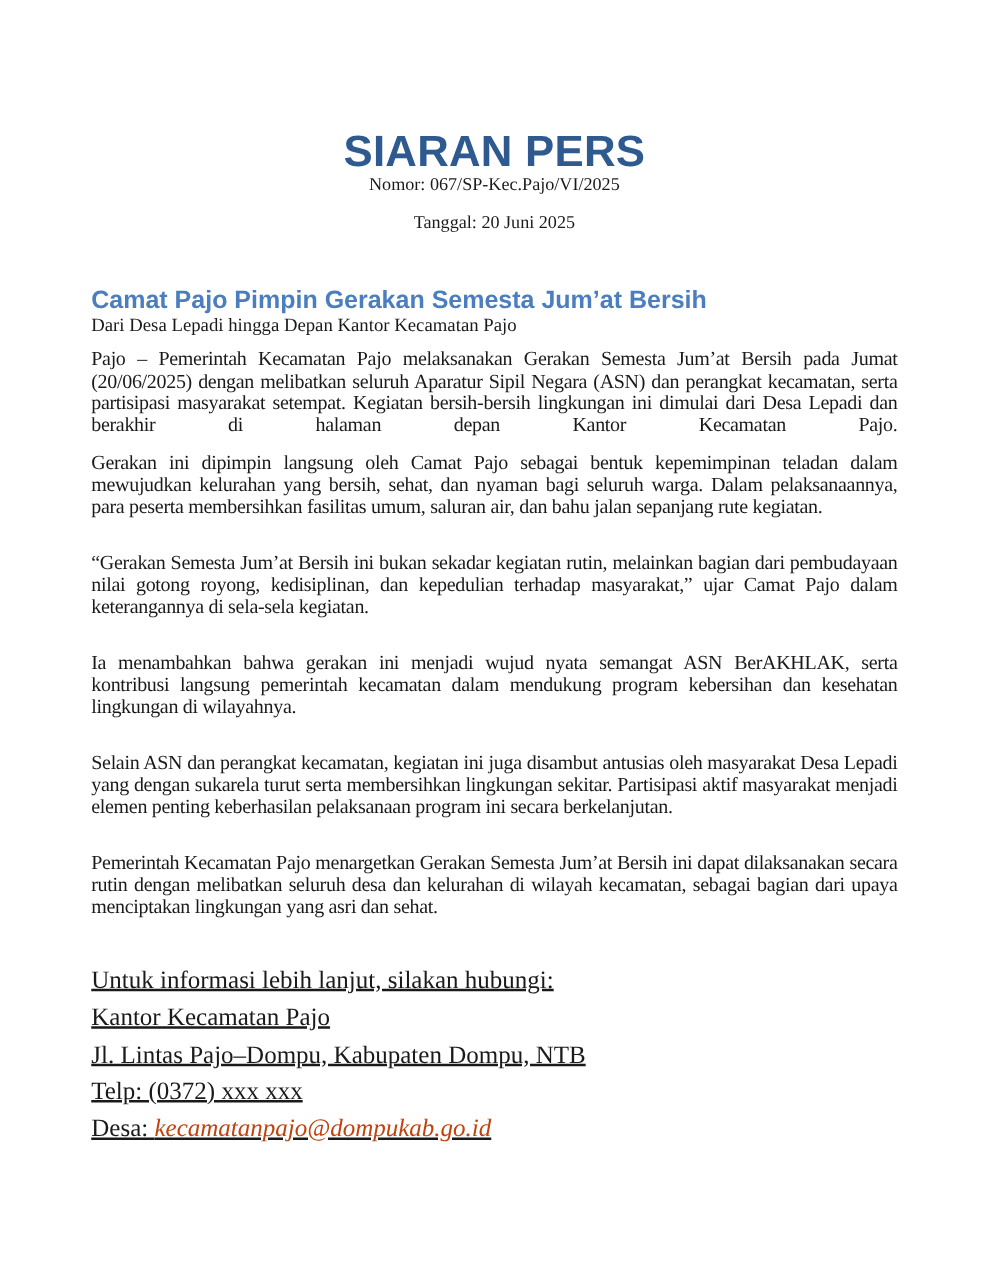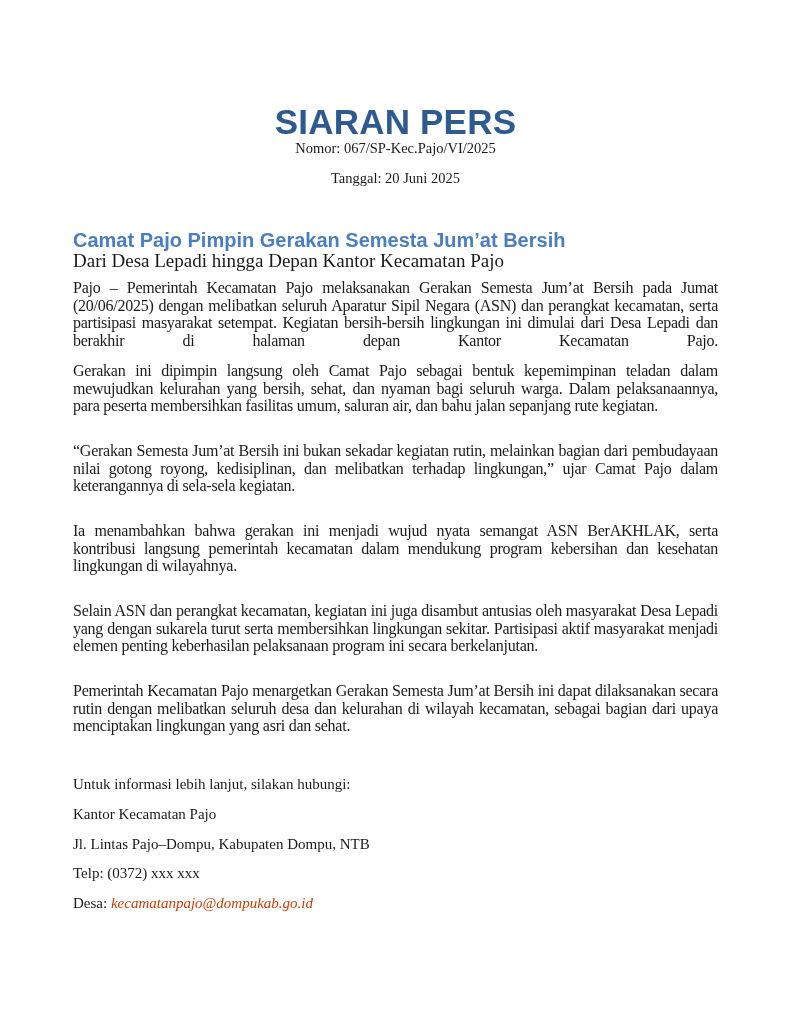--- a/index.html
+++ b/index.html
@@ -56,21 +56,21 @@
       font-weight: bold;
       font-size: 20px;
       line-height: 22px;
       color: #4a7ebf;
     }
     .subheadline {
       position: absolute;
       left: 0;
       top: 252px;
       margin: 0;
-      font-size: 19px;
+      font-size: 15px;
       line-height: 18px;
     }
     .para {
       position: absolute;
       left: 0;
       width: 645px;
       margin: 0;
       font-size: 16px;
       line-height: 17.5px;
       text-align: justify;
@@ -82,23 +82,24 @@
     .p2 { top: 362px; }
     .p3 { top: 442px; }
     .p4 { top: 522px; }
     .p5 { top: 602px; }
     .p6 { top: 682px; }
 
     .contact-line {
       position: absolute;
       left: 0;
       margin: 0;
-      font-size: 15px;
+      font-size: 20px;
       line-height: 18px;
       white-space: nowrap;
+      text-decoration: underline;
     }
     .c1 { top: 775px; }
     .c2 { top: 805px; }
     .c3 { top: 835px; }
     .c4 { top: 864px; }
     .c5 { top: 894px; }
     .email-link {
       color: #c2410c;
       font-style: italic;
       text-decoration: none;
@@ -110,21 +111,21 @@
 <div class="page">
   <h1 class="title">SIARAN PERS</h1>
   <p class="meta meta-number">Nomor: 067/SP-Kec.Pajo/VI/2025</p>
   <p class="meta meta-date">Tanggal: 20 Juni 2025</p>
 
   <h2 class="headline">Camat Pajo Pimpin Gerakan Semesta Jum’at Bersih</h2>
   <p class="subheadline">Dari Desa Lepadi hingga Depan Kantor Kecamatan Pajo</p>
 
   <p class="para p1 force-last">Pajo – Pemerintah Kecamatan Pajo melaksanakan Gerakan Semesta Jum’at Bersih pada Jumat (20/06/2025) dengan melibatkan seluruh Aparatur Sipil Negara (ASN) dan perangkat kecamatan, serta partisipasi masyarakat setempat. Kegiatan bersih-bersih lingkungan ini dimulai dari Desa Lepadi dan berakhir di halaman depan Kantor Kecamatan Pajo.</p>
   <p class="para p2">Gerakan ini dipimpin langsung oleh Camat Pajo sebagai bentuk kepemimpinan teladan dalam mewujudkan kelurahan yang bersih, sehat, dan nyaman bagi seluruh warga. Dalam pelaksanaannya, para peserta membersihkan fasilitas umum, saluran air, dan bahu jalan sepanjang rute kegiatan.</p>
-  <p class="para p3">“Gerakan Semesta Jum’at Bersih ini bukan sekadar kegiatan rutin, melainkan bagian dari pembudayaan nilai gotong royong, kedisiplinan, dan melibatkan terhadap lingkungan,” ujar Camat Pajo dalam keterangannya di sela-sela kegiatan.</p>
+  <p class="para p3">“Gerakan Semesta Jum’at Bersih ini bukan sekadar kegiatan rutin, melainkan bagian dari pembudayaan nilai gotong royong, kedisiplinan, dan kepedulian terhadap masyarakat,” ujar Camat Pajo dalam keterangannya di sela-sela kegiatan.</p>
   <p class="para p4">Ia menambahkan bahwa gerakan ini menjadi wujud nyata semangat ASN BerAKHLAK, serta kontribusi langsung pemerintah kecamatan dalam mendukung program kebersihan dan kesehatan lingkungan di wilayahnya.</p>
   <p class="para p5">Selain ASN dan perangkat kecamatan, kegiatan ini juga disambut antusias oleh masyarakat Desa Lepadi yang dengan sukarela turut serta membersihkan lingkungan sekitar. Partisipasi aktif masyarakat menjadi elemen penting keberhasilan pelaksanaan program ini secara berkelanjutan.</p>
   <p class="para p6">Pemerintah Kecamatan Pajo menargetkan Gerakan Semesta Jum’at Bersih ini dapat dilaksanakan secara rutin dengan melibatkan seluruh desa dan kelurahan di wilayah kecamatan, sebagai bagian dari upaya menciptakan lingkungan yang asri dan sehat.</p>
 
   <div>
     <p class="contact-line c1">Untuk informasi lebih lanjut, silakan hubungi:</p>
     <p class="contact-line c2">Kantor Kecamatan Pajo</p>
     <p class="contact-line c3">Jl. Lintas Pajo–Dompu, Kabupaten Dompu, NTB</p>
     <p class="contact-line c4">Telp: (0372) xxx xxx</p>
     <p class="contact-line c5"><span>Desa: </span><a class="email-link">kecamatanpajo@dompukab.go.id</a></p>

